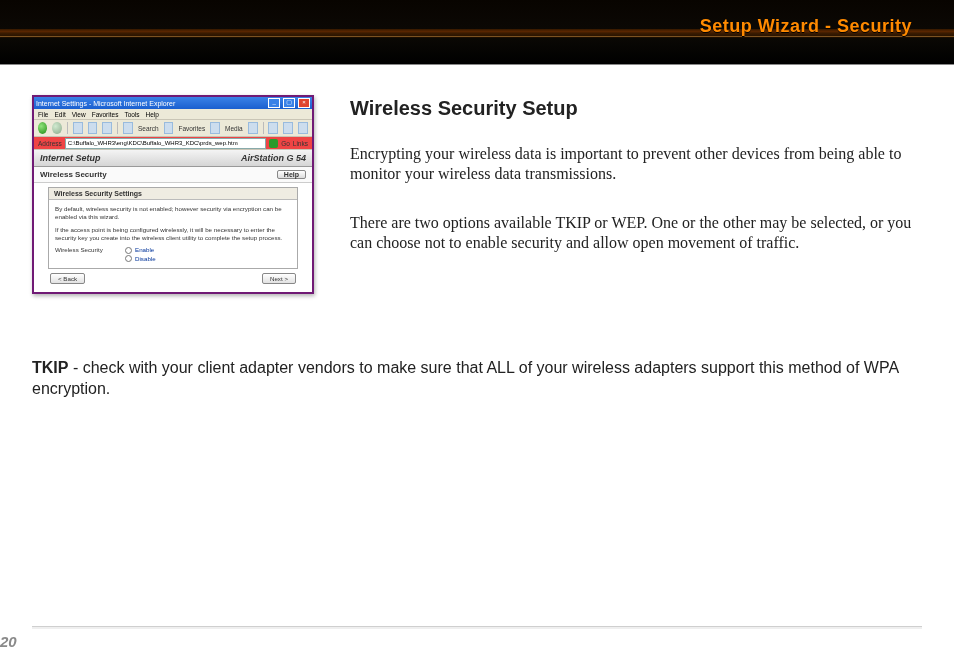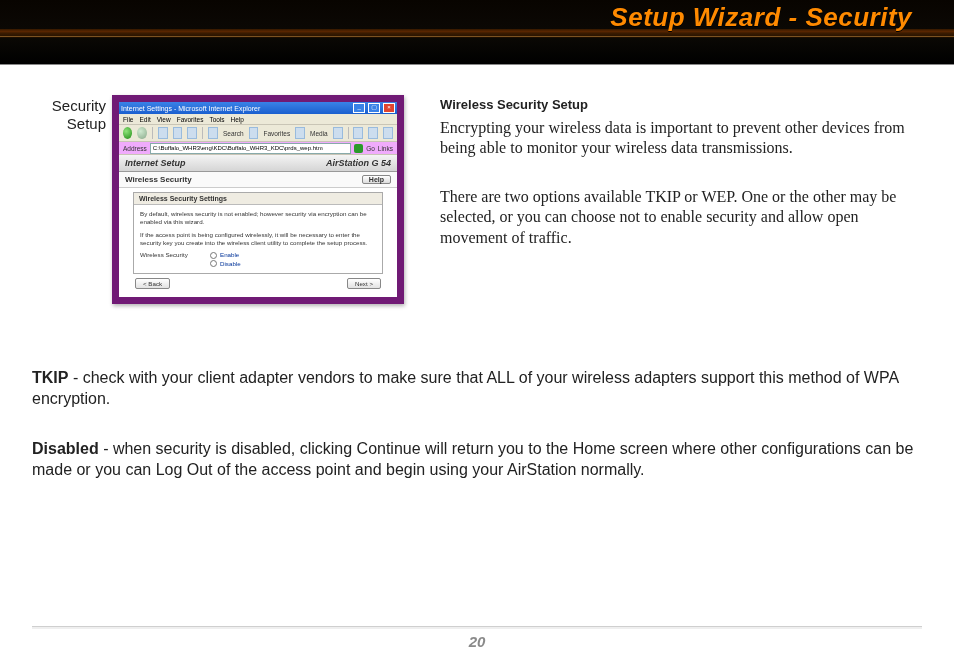--- a/index.html
+++ b/index.html
@@ -27,23 +27,22 @@
     
     content: "";
     position: absolute;
     left: 0; right: 0; top: 36px;
     height: 1px;
     background: rgba(255,180,80,0.4);
   }
   .header-title {
     position: absolute;
     right: 42px;
-    top: 2px;
-    font-size: 26px;
-    font-style: italic;
+    top: 16px;
+    font-size: 18px;
     font-weight: bold;
     color: #ff8a00;
     letter-spacing: 0.5px;
     text-shadow: 0 1px 0 #000;
   }
   
   .page {
     position: relative;
     padding: 30px 32px 0 32px;
     box-sizing: border-box;
@@ -62,22 +61,22 @@
     text-align: right;
     font-size: 15px;
     line-height: 1.2;
     color: #222;
     padding-top: 2px;
     padding-right: 6px;
   }
   
   .shot {
     width: 278px;
-    border: 7px solid #701a75;
-    background: #f0abfc;
+    border: 2px solid #701a75;
+    background: #ef4444;
     box-shadow: 1px 2px 4px rgba(0,0,0,0.3);
     font-size: 7px;
     color: #333;
     overflow: hidden;
   }
   .ie-title {
     height: 12px;
     display: flex;
     align-items: center;
     justify-content: space-between;
@@ -207,42 +206,42 @@
     border-radius: 2px;
   }
   
   .intro-col {
     margin-left: 36px;
     flex: 1;
     padding-top: 2px;
   }
   .h2 {
     font-weight: bold;
-    font-size: 13px;
-    margin: 0 0 6px 0;
+    font-size: 20px;
+    margin: 0 0 24px 0;
   }
   .para {
     font-size: 16px;
     line-height: 1.28;
     margin: 0 0 28px 0;
     font-family: Liberation Serif, serif;
   }
   
   .defs { margin-top: 64px; }
   .def {
     font-size: 16px;
     line-height: 1.28;
     margin: 0 0 30px 0;
   }
   .def .term { font-weight: bold; }
   
   .footer {
     position: absolute;
     left: 0; right: 0; bottom: 10px;
-    text-align: center;
+    text-align: left;
   }
   .footer-line {
     height: 3px;
     margin: 0 32px 4px 32px;
     background: linear-gradient(to bottom, #cfcfcf 0%, #cfcfcf 40%, #efefef 41%, #efefef 100%);
   }
   .page-num {
     font-size: 15px;
     font-style: italic;
     font-weight: bold;
@@ -252,24 +251,20 @@
 </head>
 <body>
 
 <div class="header">
   <div class="header-title">Setup Wizard - Security</div>
 </div>
 
 <div class="page">
   <div class="top-row">
     <div class="figure-col">
-      <div class="caption">
-        <span>Security</span><br>
-        <span>Setup</span>
-      </div>
 
       <div class="shot">
         <div class="ie-title">
           <span>Internet Settings - Microsoft Internet Explorer</span>
           <span class="winbtns">
             <span>_</span>
             <span>▢</span>
             <span class="close">×</span>
           </span>
         </div>
@@ -353,22 +348,19 @@
       <p class="h2">Wireless Security Setup</p>
       <p class="para">Encrypting your wireless data is important to prevent other devices from being able to moni­tor your wireless data transmissions.</p>
       <p class="para">There are two options available TKIP or WEP. One or the other may be selected, or you can choose not to enable security and allow open movement of traffic.</p>
     </div>
   </div>
 
   <div class="defs">
     <p class="def">
       <span class="term">TKIP</span><span> - check with your client adapter vendors to make sure that ALL of your wireless adapters sup­port this method of WPA encryption.</span>
     </p>
-    <p class="def">
-      <span class="term">Disabled</span><span> - when security is disabled, clicking Continue will return you to the Home screen where other configurations can be made or you can Log Out of the access point and begin using your AirStation normally.</span>
-    </p>
   </div>
 </div>
 
 <div class="footer">
   <div class="footer-line"></div>
   <span class="page-num">20</span>
 </div>
 
 </body></html>

